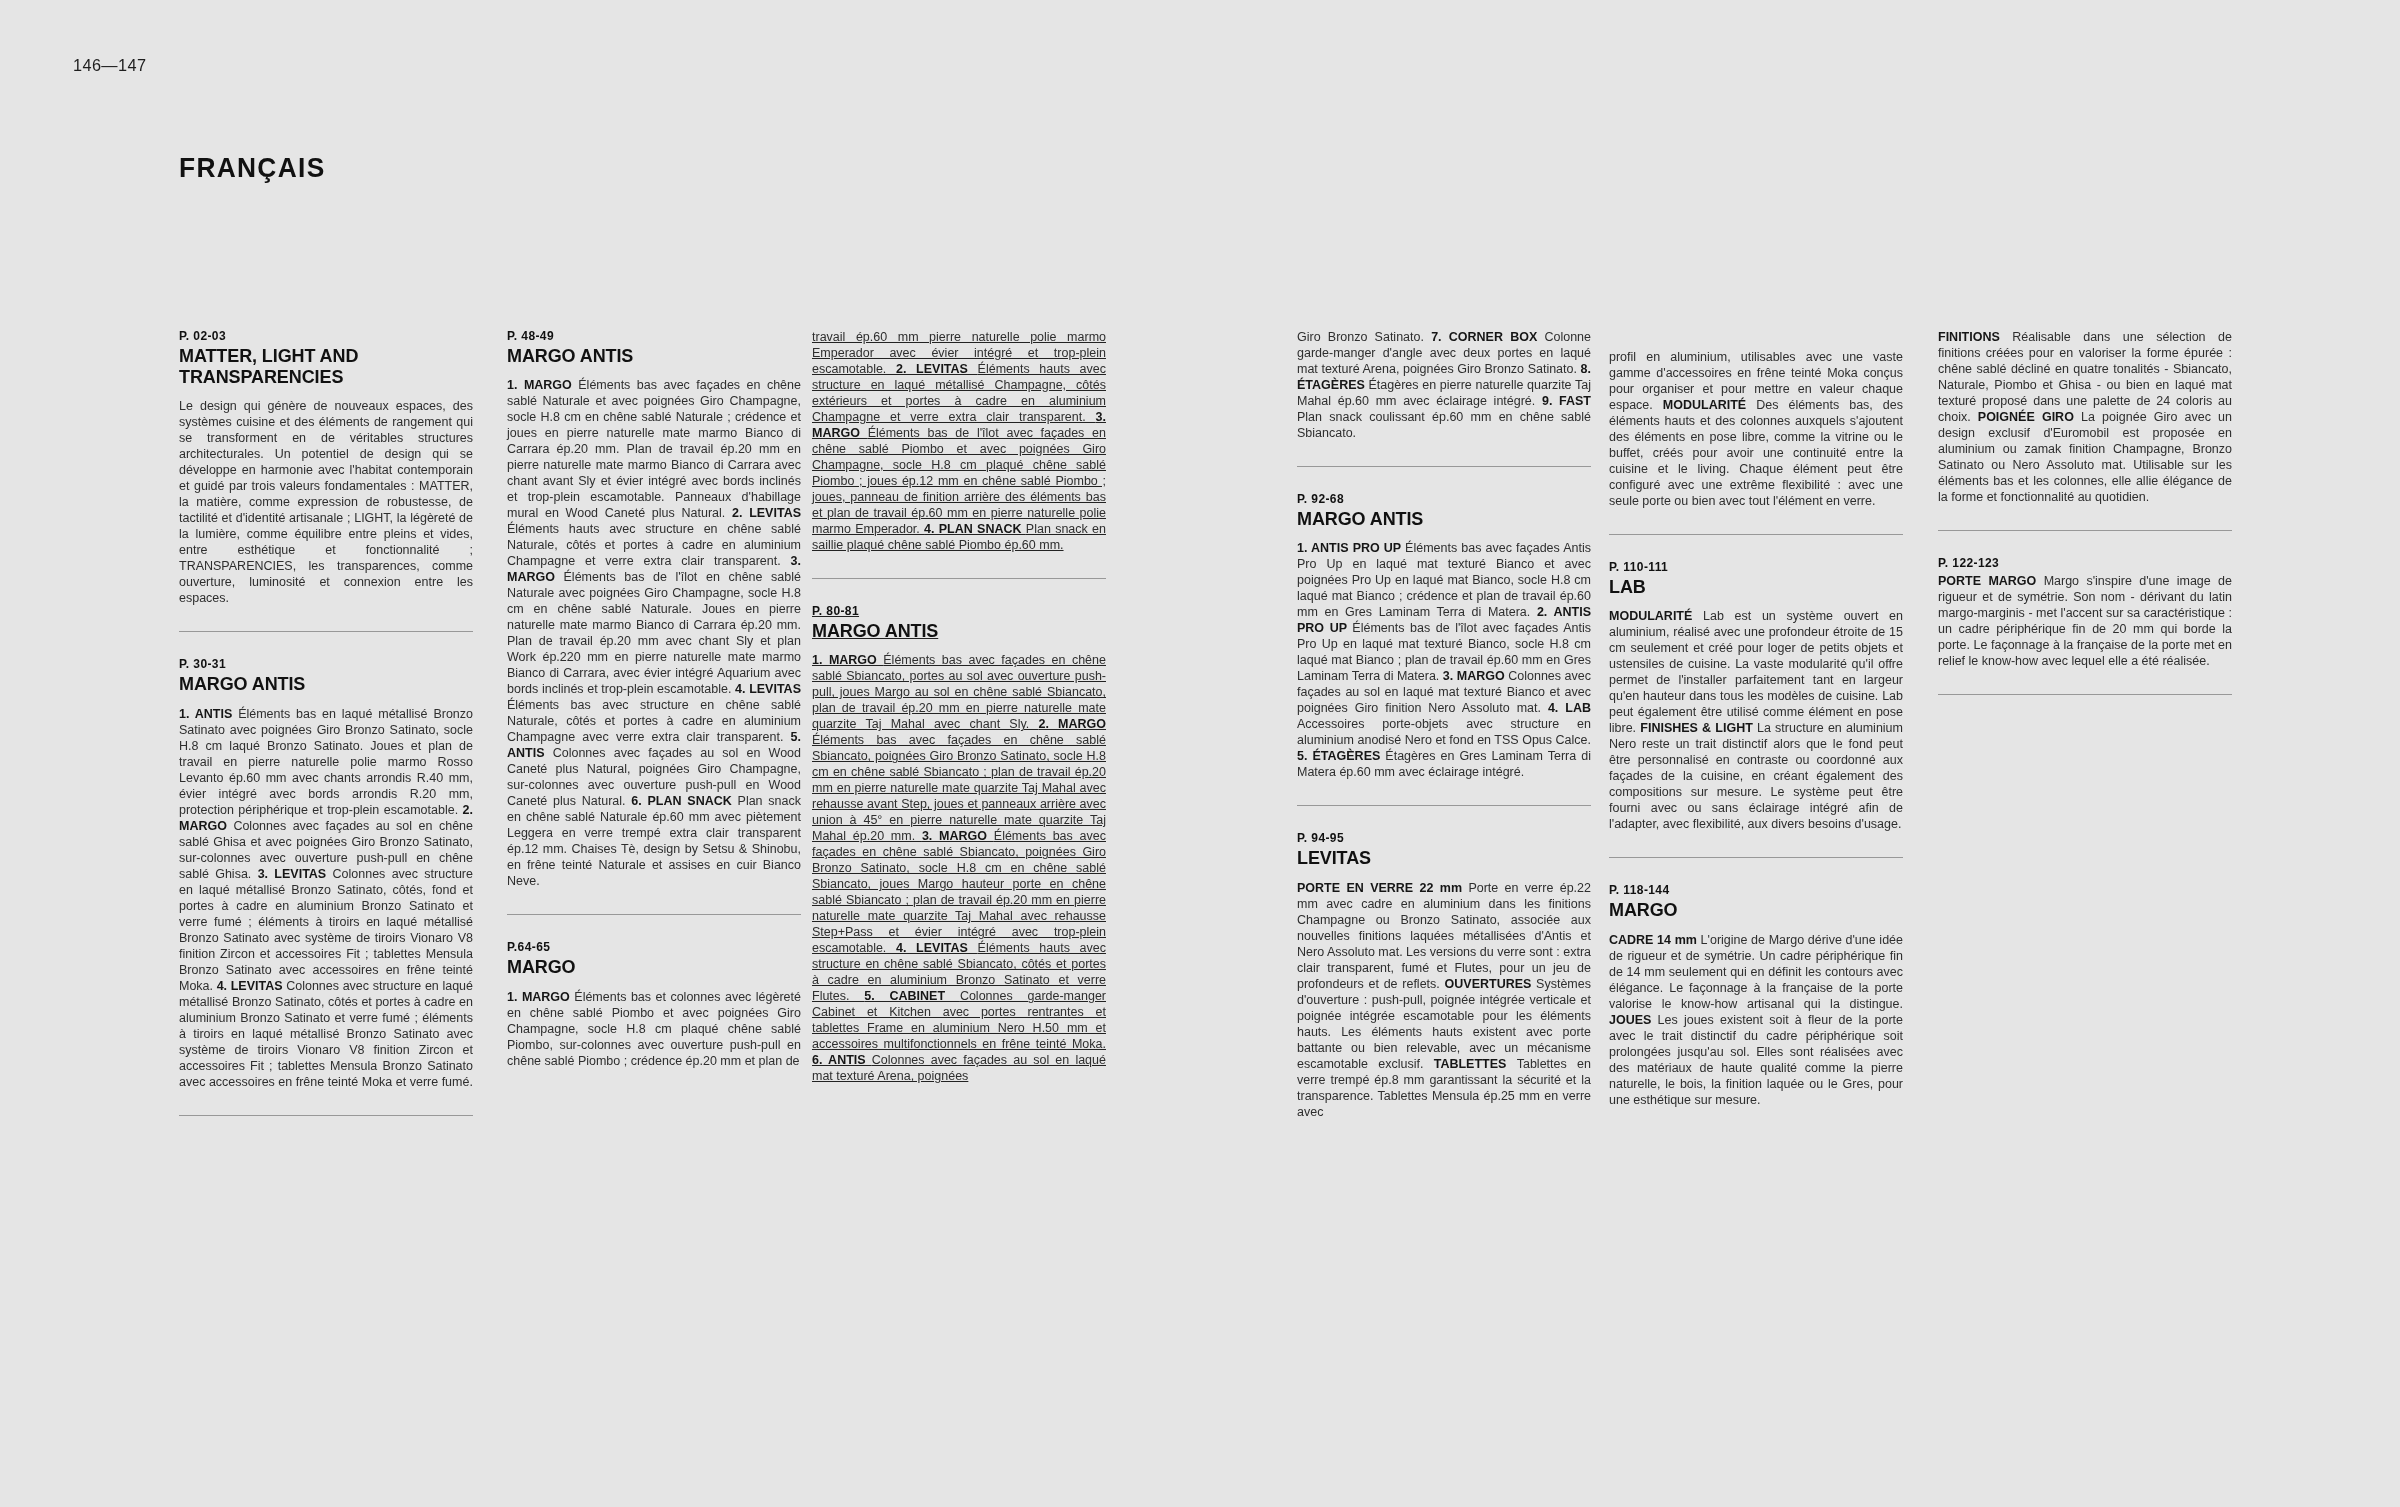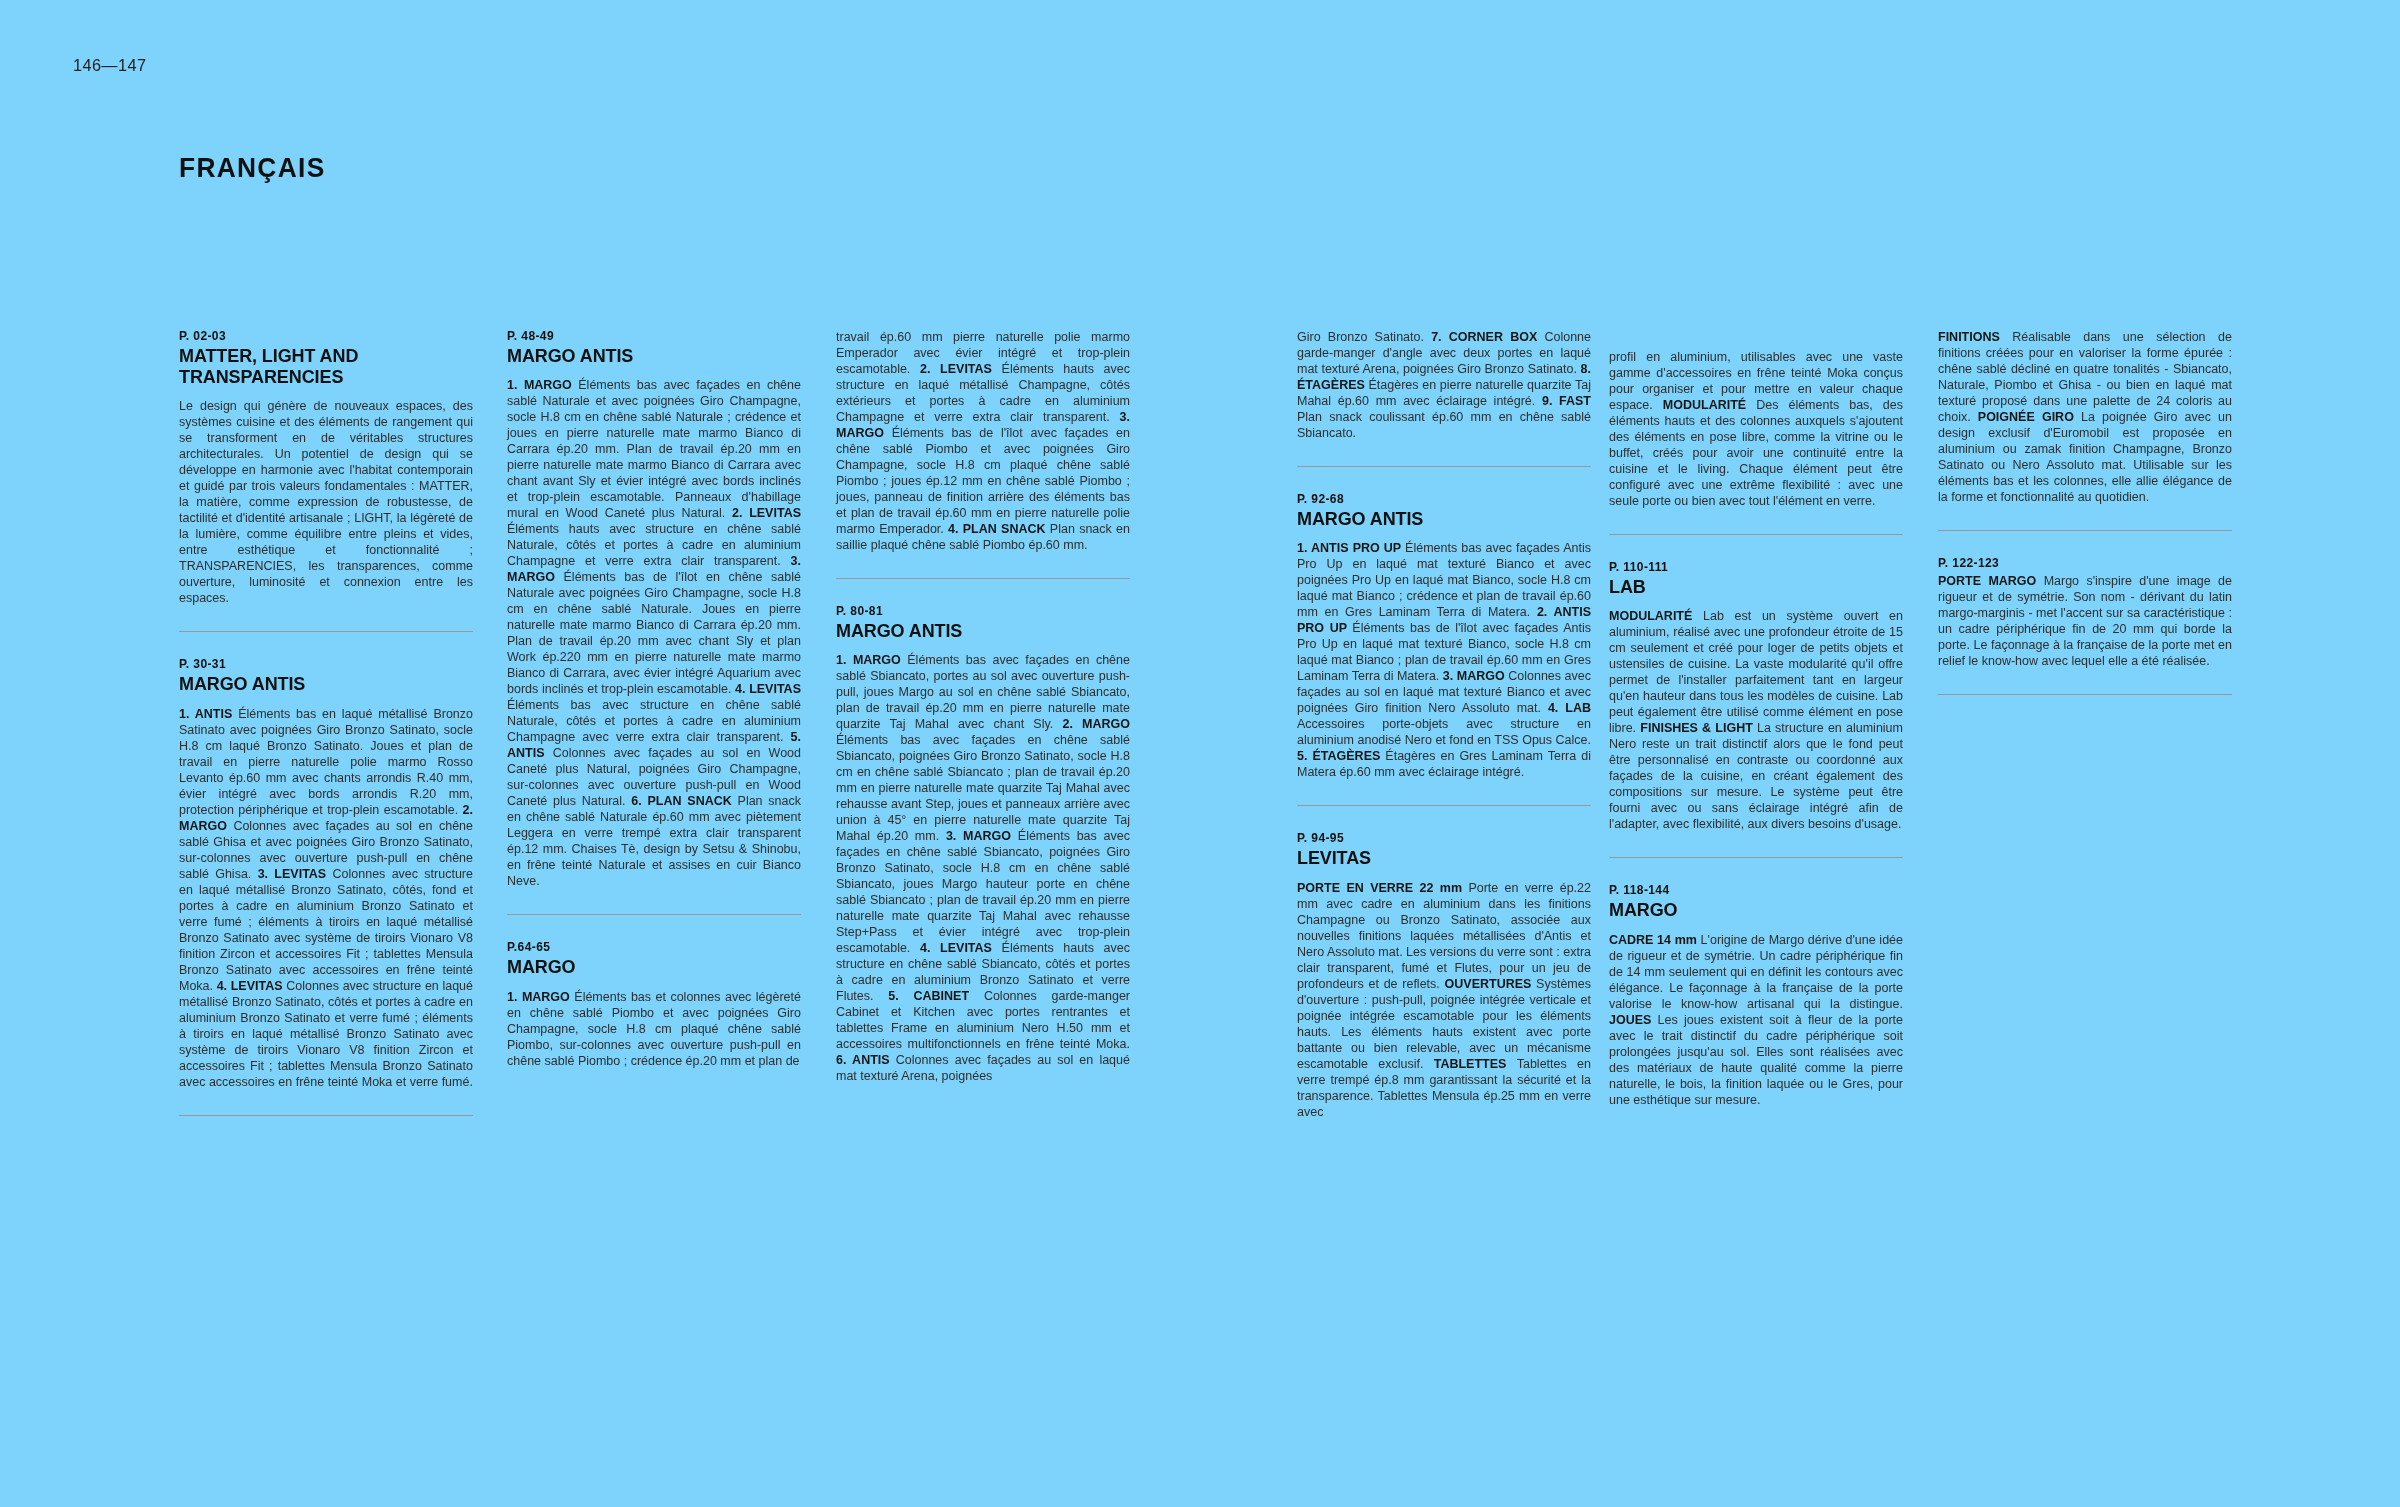--- a/index.html
+++ b/index.html
@@ -2,21 +2,21 @@
 <html><head>
 <meta charset="utf-8">
 <style>
   * { box-sizing: border-box; }
   html, body { margin: 0; padding: 0; }
   body { background: #ffffff; }
   .page {
     position: relative;
     width: 2401px;
     height: 1507px;
-    background: #7dd3fc;
+    background: #e5e5e5;
     font-family: "Liberation Sans", "DejaVu Sans", sans-serif;
     color: #222;
     overflow: hidden;
   }
   .page-number {
     position: absolute;
     left: 73px;
     top: 56px;
     font-size: 16.3px;
     letter-spacing: 0.4px;
@@ -36,21 +36,21 @@
   }
   .columns {
     position: absolute;
     top: 329px;
     left: 0;
     right: 0;
   }
   .col { position: absolute; top: 0; width: 294px; }
   .col-1 { left: 179px; }
   .col-2 { left: 507px; }
-  .col-3 { left: 836px; }
+  .col-3 { left: 812px; text-decoration: underline; }
   .col-4 { left: 1297px; }
   .col-5 { left: 1609px; margin-top: 20px; }
   .col-6 { left: 1938px; }
   .pref {
     font-size: 12px;
     font-weight: 700;
     letter-spacing: 0.4px;
     color: #111;
     margin: 0 0 2.9px 0;
   }

